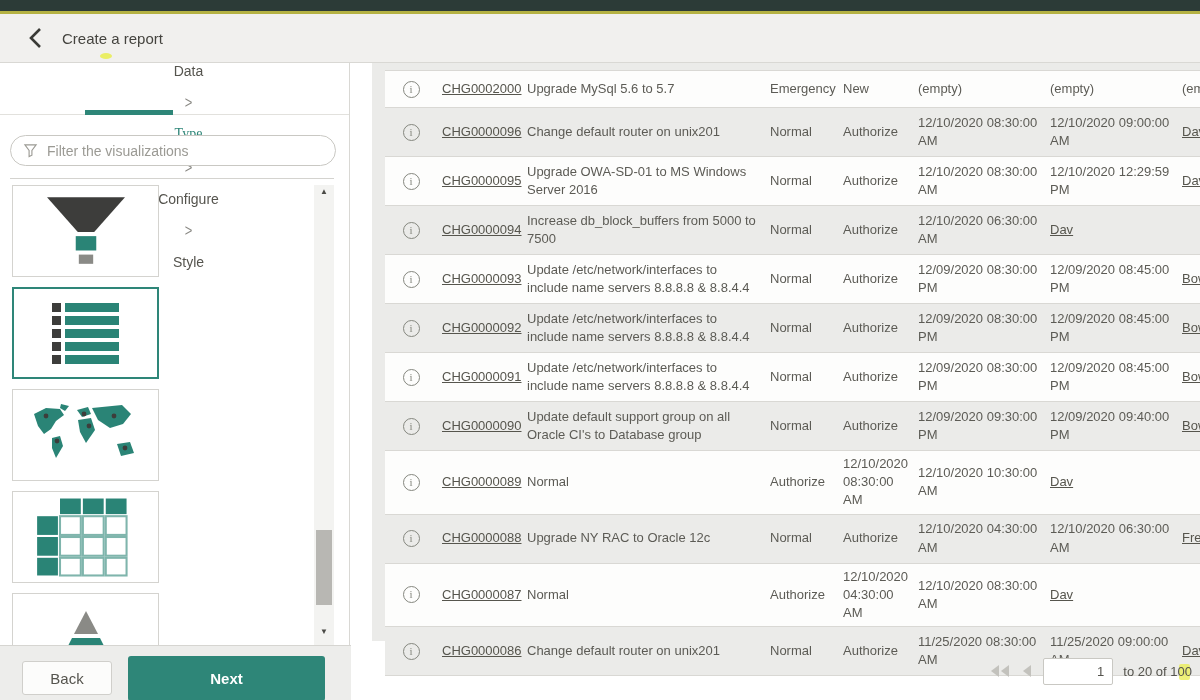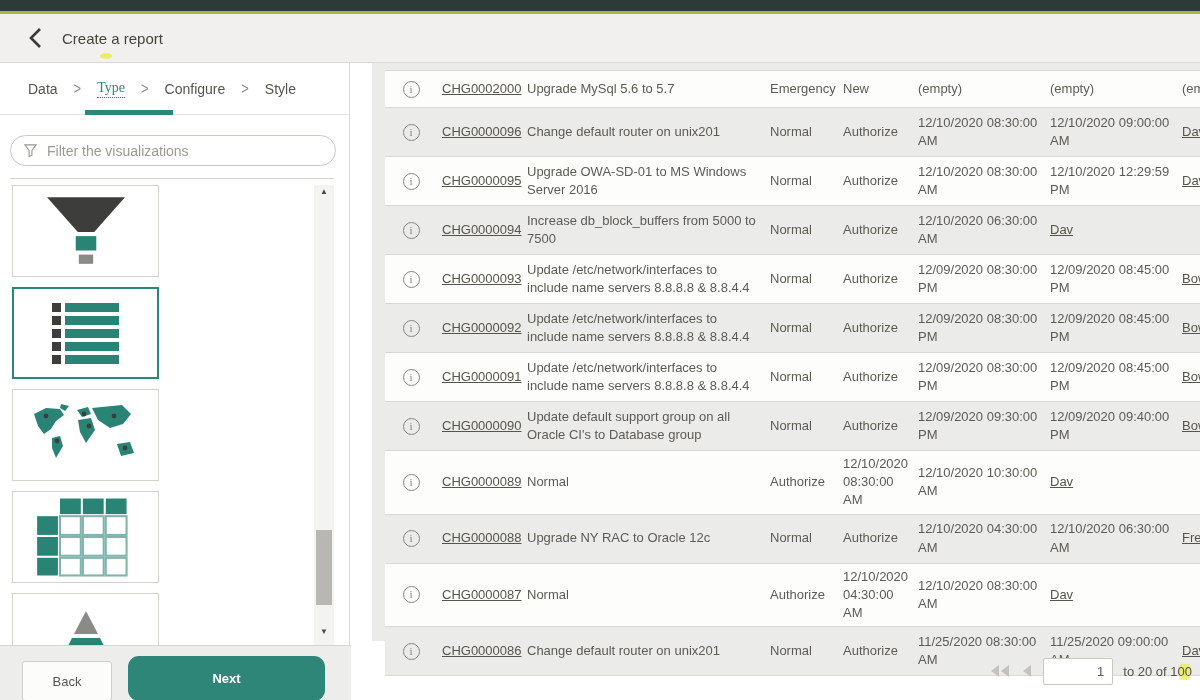--- a/index.html
+++ b/index.html
@@ -20,21 +20,21 @@
   .share-btn { width:30px; height:30px; display:flex; align-items:center; justify-content:center; margin-right:30px; cursor:pointer; }
   .save-group { display:flex; height:33px; border:1px solid #c8c7c2; border-radius:3px; background:#fbfbfa; margin-right:16px; }
   .save-main { padding:0 18px; display:flex; align-items:center; font-size:14px; color:#45443f; cursor:pointer; }
   .save-caret { width:36px; display:flex; align-items:center; justify-content:center; border-left:1px solid #c8c7c2; font-size:9px; color:#45443f; cursor:pointer; }
   .primary-cut { width:40px; height:33px; background:var(--accent,#2e8678); border-radius:3px; margin-right:-30px; cursor:pointer; }
 
   
   .left-panel { position:absolute; left:0; top:63px; width:350px; height:582px; background:#ffffff;
                 border-right:1px solid #d9d8d4; }
   .breadcrumb { position:relative; height:52px; border-bottom:1px solid #e2e1dd; display:flex; align-items:center;
-                padding-left:28px; gap:16px; font-size:14px; color:#55544e; }
+                padding-left:28px; gap:16px; font-size:14px; color:#55544e;flex-direction:column; }
   .crumb { cursor:pointer; }
   .crumb.active { color:var(--accent,#2e8678); border-bottom:1px dotted var(--accent,#2e8678); padding-bottom:1px;font-family:Liberation Serif, serif; }
   .crumb-sep { color:#8a8984; font-size:13px; transform:scaleY(1.25); }
   .crumb-bar { position:absolute; left:85px; bottom:-1px; width:88px; height:5px; background:var(--accent,#2e8678); }
 
   .filter-wrap { position:absolute; left:10px; top:72px; width:326px; height:31px; border:1px solid #c9c8c3;
                  border-radius:16px; background:#fff; display:flex; align-items:center; padding:0 12px; gap:9px; }
   .filter-wrap input { border:none; outline:none; flex:1; font-size:14px; color:#55544e; background:transparent;
                        font-family:"Liberation Sans",sans-serif; }
   .filter-wrap input::placeholder { color:#9b9a94; }
@@ -46,25 +46,25 @@
               display:flex; align-items:center; justify-content:center; cursor:pointer; }
   .viz-card.selected { border:2px solid var(--accent,#2e8678); }
 
   .vscroll { position:absolute; left:314px; top:122px; width:20px; height:460px; background:#f3f3f1; }
   .vscroll .arr { position:absolute; left:0; width:20px; height:16px; text-align:center; font-size:8px; color:#4a4a46; cursor:pointer; }
   .vscroll .arr.up { top:2px; } .vscroll .arr.down { bottom:2px; }
   .vscroll .thumb { position:absolute; left:2px; top:345px; width:16px; height:75px; background:#b8b7b3; cursor:pointer; }
 
   .panel-footer { position:absolute; left:0; top:645px; width:351px; height:55px; background:#ededeb;
                   border-top:1px solid #d6d5d1; }
-  .btn-back { position:absolute; left:22px; top:15px; width:90px; height:40px; background:#fcfcfb;
-              border:1px solid #d0cfcb; border-radius:3px; font-size:13px; color:#55544e;
+  .btn-back { position:absolute; left:22px; top:15px; width:90px; height:34px; background:#fcfcfb;
+              border:1px solid #d0cfcb; border-radius:3px; font-size:15px; color:#55544e;
               font-family:"Liberation Sans",sans-serif; cursor:pointer; }
   .btn-next { position:absolute; left:128px; top:10px; width:197px; height:45px; background:var(--accent,#2e8678);
-              border:none; border-radius:11px; font-size:13px; font-weight:bold; color:#ffffff;
+              border:none; border-radius:3px; font-size:15px; font-weight:bold; color:#ffffff;
               font-family:"Liberation Sans",sans-serif; cursor:pointer; }
 
   
   .table-region { position:absolute; left:372px; top:63px; width:828px; height:584px; }
   .gutter { position:absolute; left:0; top:0; width:13px; height:578px; background:#ebebe9; }
   .header-strip { position:absolute; left:13px; top:0; width:815px; height:8px; background:#ebebe9; border-bottom:1px solid #d9d8d4; }
   .rows { position:absolute; left:13px; top:8px; width:815px; }
   .tr { display:grid; grid-template-columns:52px 90px 243px 73px 75px 132px 132px 40px;
         align-items:center; min-height:49px; border-bottom:1px solid #d9d8d4; background:#fdfdfc; font-size:13px; }
   .tr:nth-child(even) { background:#ebebe9; }

